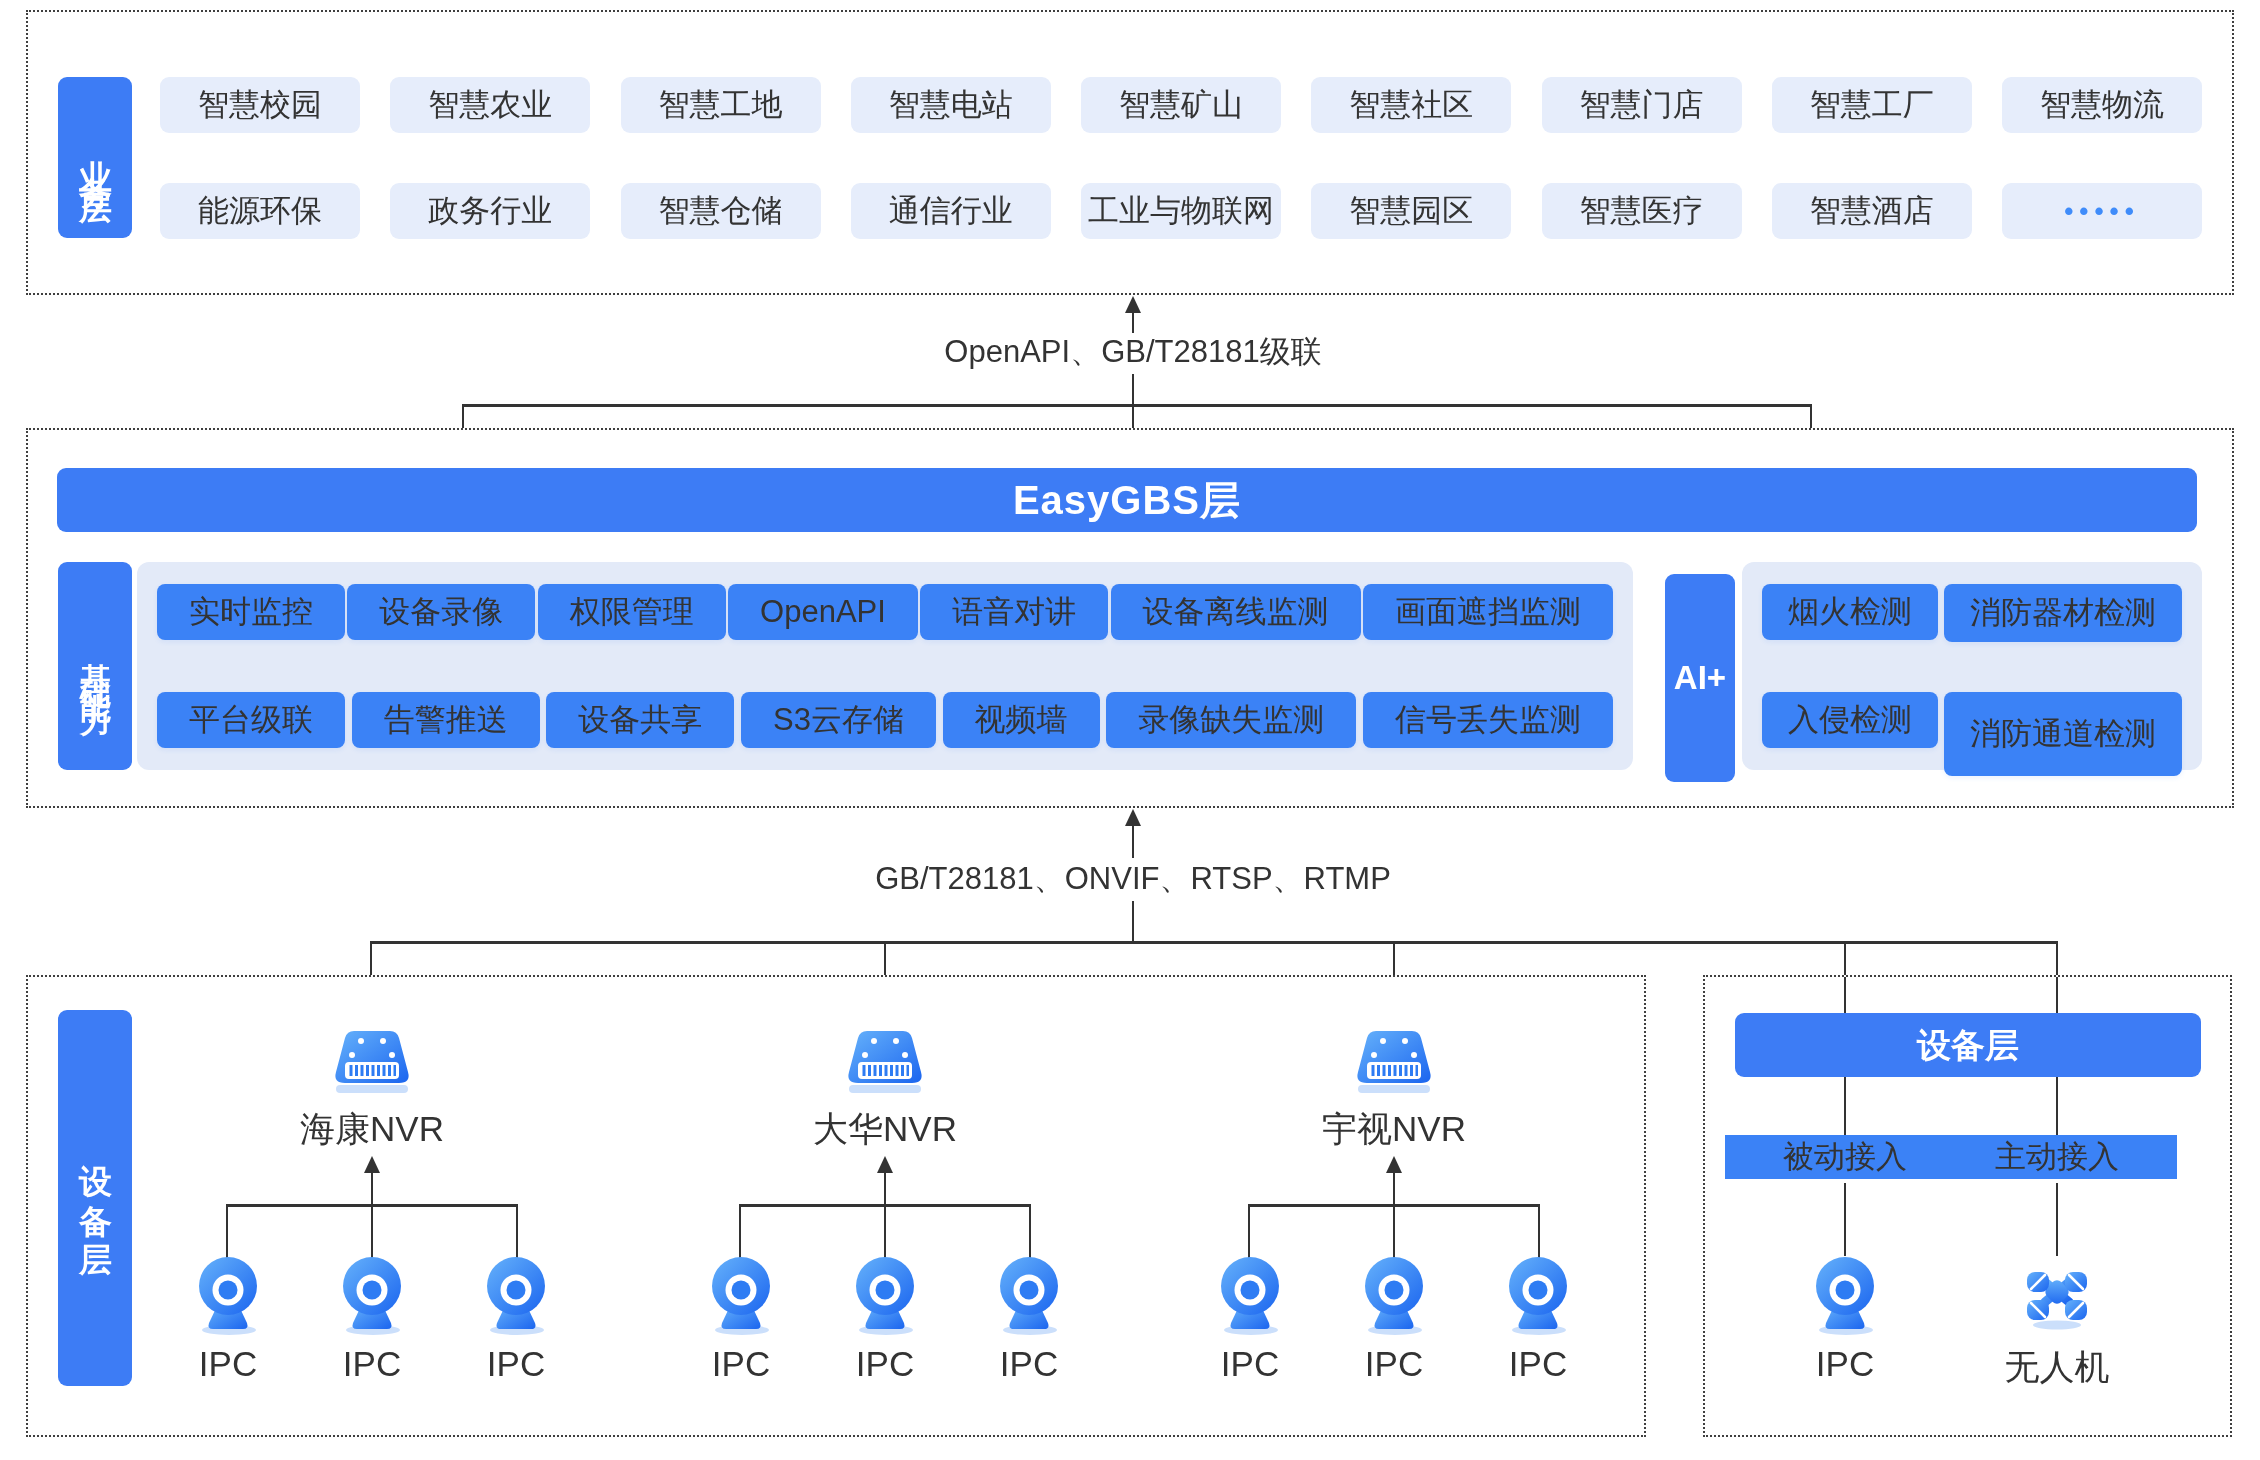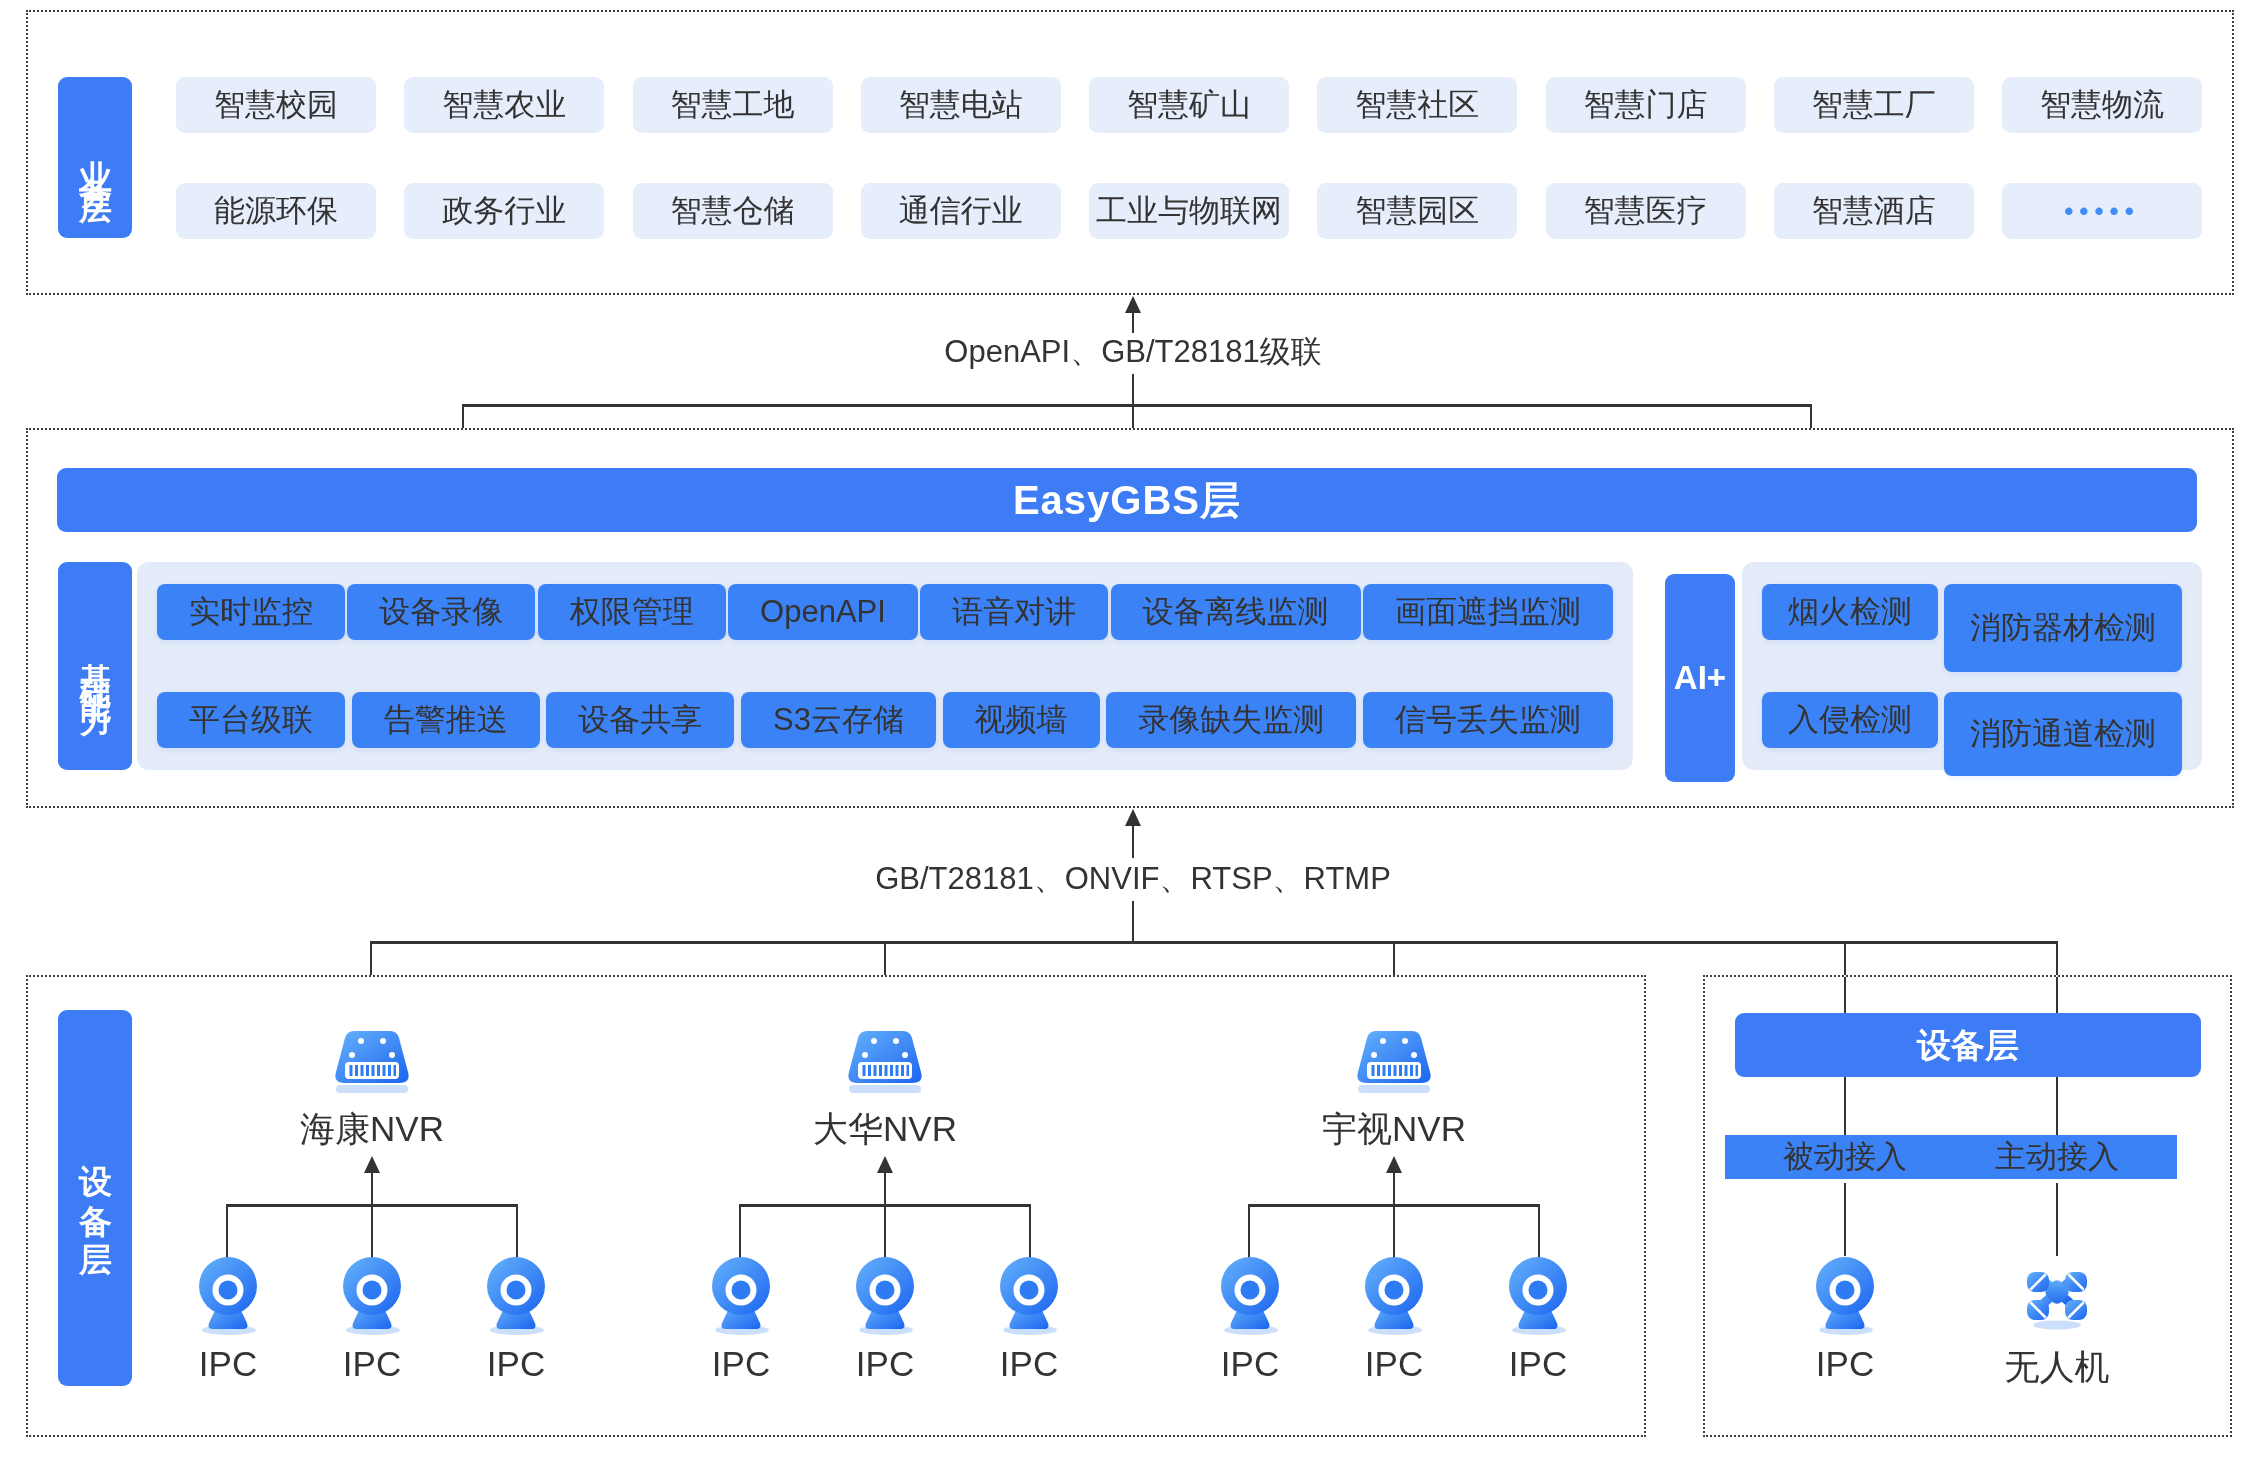--- a/index.html
+++ b/index.html
@@ -6,21 +6,21 @@
   .canvas{position:relative;width:2260px;height:1460px;background:#fff;
     font-family:"Liberation Sans",sans-serif;color:#333;overflow:hidden;}
   .dotted-box{position:absolute;border:2px dotted #3f3f3f;box-sizing:border-box;background:#fff;}
   .vlabel{position:absolute;background:#3D7CF5;border-radius:9px;color:#fff;
     display:flex;align-items:center;justify-content:center;
     writing-mode:vertical-rl;text-orientation:upright;font-weight:bold;}
   .hlabel-bar{position:absolute;background:#3D7CF5;border-radius:9px;color:#fff;
     text-align:center;font-weight:bold;}
   .chip-row{position:absolute;display:flex;justify-content:space-between;}
   .chip{background:#E6EDFB;border-radius:9px;height:56px;line-height:56px;
-    text-align:center;font-size:31px;color:#333;flex:0 0 200px;margin-left:16px;}
+    text-align:center;font-size:31px;color:#333;flex:0 0 200px;}
   .chip-more{color:#3F8CFA;font-weight:bold;letter-spacing:6px;font-size:26px;}
   .panel{position:absolute;background:#E3EAF8;border-radius:12px;}
   .wchip{background:#3b82f6;border-radius:8px;height:56px;line-height:56px;text-align:center;
     font-size:31px;color:#333;padding:0 32px;box-shadow:0 2px 5px rgba(61,124,245,0.10);}
   .vline{position:absolute;width:2px;background:#333;}
   .hline{position:absolute;height:3px;background:#333;}
   .arr{position:absolute;width:0;height:0;border-left:8px solid transparent;
     border-right:8px solid transparent;border-bottom:17px solid #333;}
   .conn-text{position:absolute;transform:translateX(-50%);white-space:nowrap;
     font-size:31px;color:#333;background:#fff;padding:0 14px;line-height:38px;}
@@ -97,21 +97,21 @@
     <div class="wchip">S3云存储</div>
     <div class="wchip">视频墙</div>
     <div class="wchip">录像缺失监测</div>
     <div class="wchip">信号丢失监测</div>
   </div>
 
   <div class="vlabel" style="left:1665px;top:562px;width:70px;height:208px;writing-mode:horizontal-tb;font-size:33px;margin-top:12px;">AI+</div>
   <div class="panel" style="left:1742px;top:562px;width:460px;height:208px;"></div>
   <div class="chip-row" style="left:1762px;top:584px;width:420px;">
     <div class="wchip" style="padding:0 26px;">烟火检测</div>
-    <div class="wchip" style="padding:16px 26px;">消防器材检测</div>
+    <div class="wchip" style="padding:1px 26px;">消防器材检测</div>
   </div>
   <div class="chip-row" style="left:1762px;top:692px;width:420px;">
     <div class="wchip" style="padding:0 26px;">入侵检测</div>
     <div class="wchip" style="padding:14px 26px;">消防通道检测</div>
   </div>
 
   <div class="arr" style="left:1125px;top:809px;"></div>
   <div class="vline" style="left:1132px;top:826px;height:32px;"></div>
   <div class="conn-text" style="left:1133px;top:860px;">GB/T28181、ONVIF、RTSP、RTMP</div>
   <div class="vline" style="left:1132px;top:901px;height:42px;"></div>

